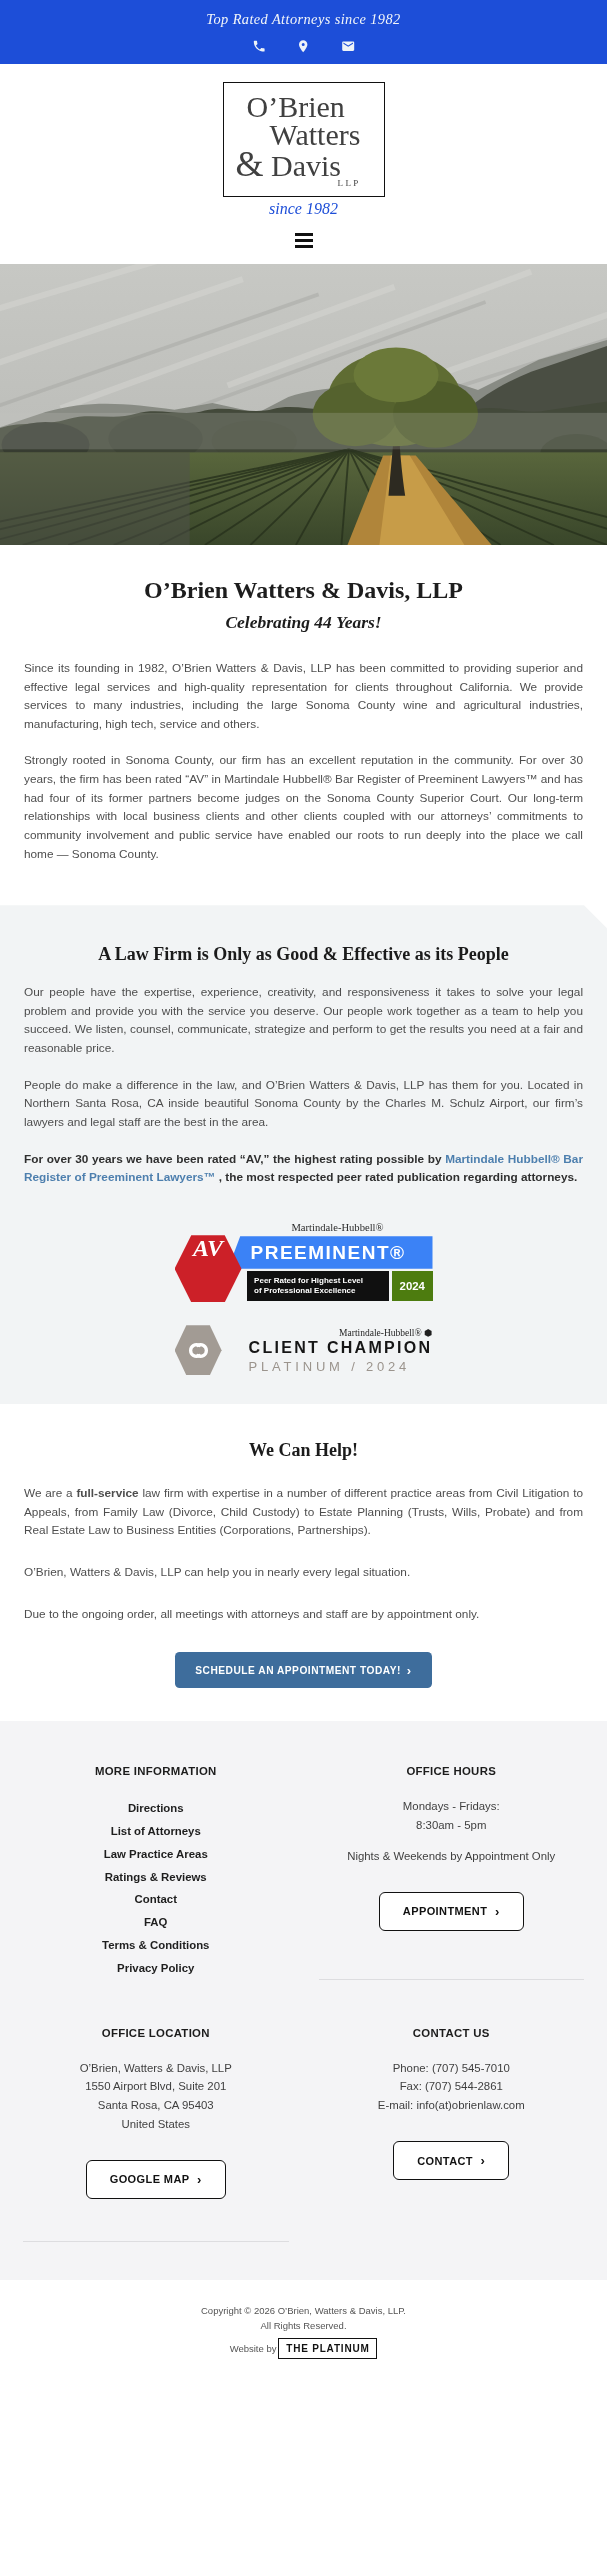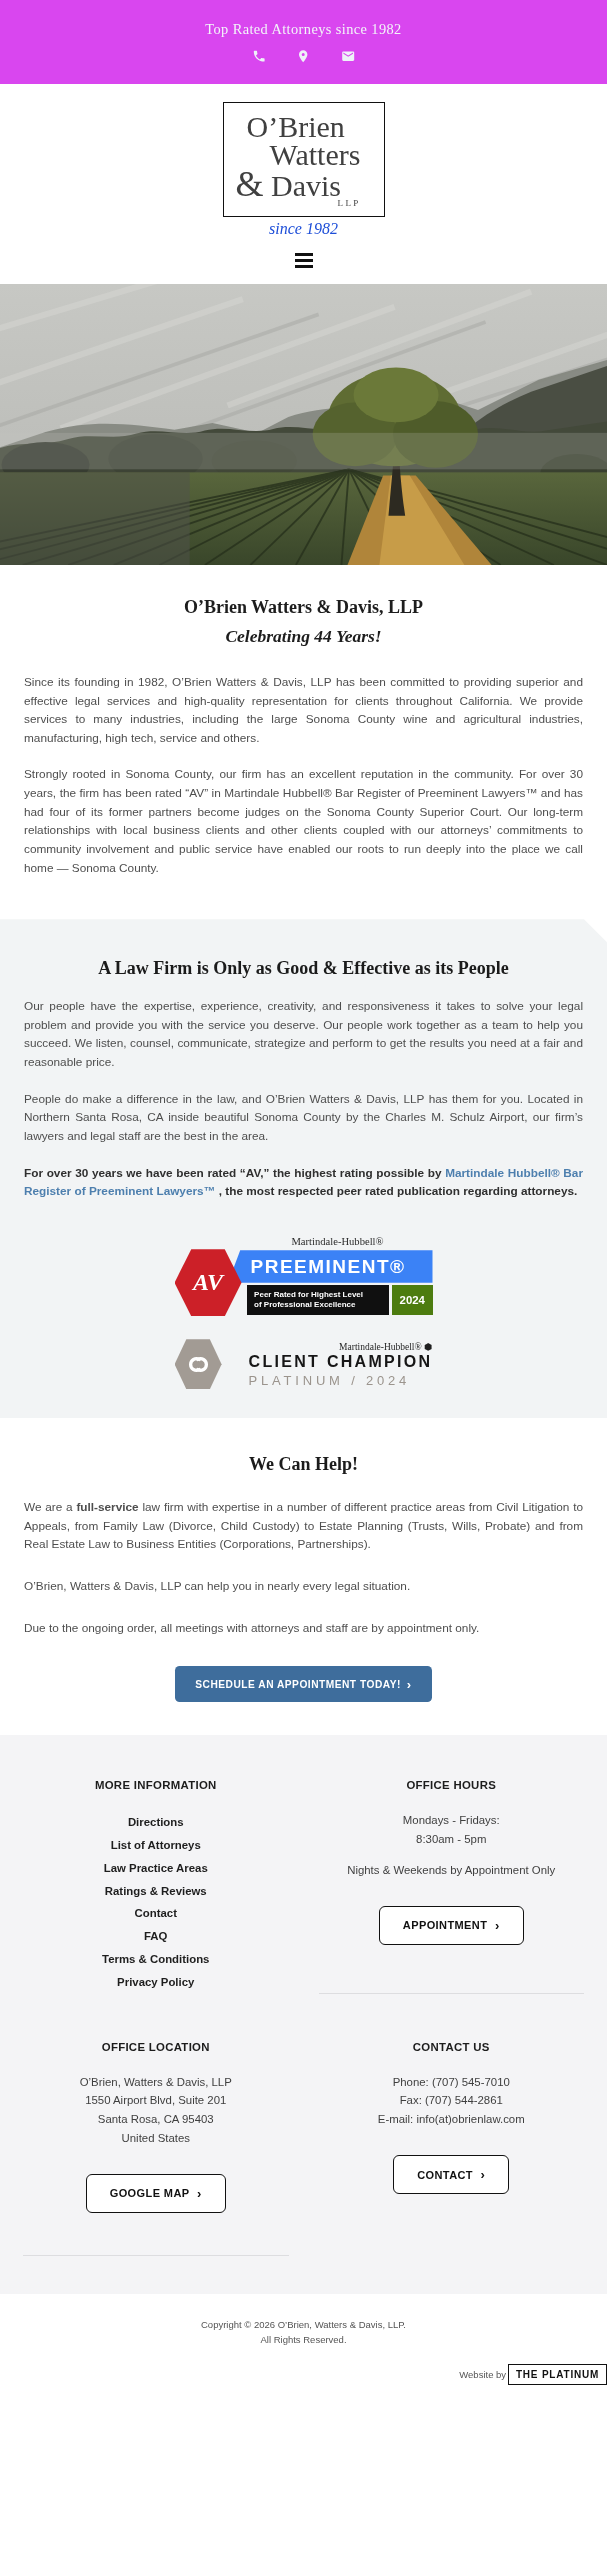--- a/index.html
+++ b/index.html
@@ -1,22 +1,22 @@
 <!DOCTYPE html>
 <html style="font-size:12px"><head>
 <meta charset="utf-8">
 <style>
   * { margin:0; padding:0; box-sizing:border-box; }
   html,body { background:#ffffff; }
   .page { width:607px; min-height:2576px; margin:0 auto; background:#fff;
           font-family:"Liberation Sans", sans-serif; color:#4d4d4d; }
 
   
-  .topbar { background:#d946ef; height:84px; display:flex; flex-direction:column;
-            align-items:center; justify-content:center; gap:10.6px; }
+  .topbar { background:#1d4ed8; height:64px; display:flex; flex-direction:column;
+            align-items:center; justify-content:center; gap:10.6px;font-style:italic; }
   .topbar-text { font-family:"Liberation Serif", serif; color:#f3f6f9; font-size:14.4px;
                  letter-spacing:0.4px; }
   .topbar-icons { display:flex; gap:30px; align-items:center; }
   .topbar-icons a { display:block; width:14.4px; height:14.4px; }
   .topbar-icons svg { width:14.4px; height:14.4px; fill:#eef3f8; display:block; }
 
   
   .header { background:#fff; padding:18px 0 10.6px; text-align:center; }
   .logo-box { width:162px; margin:0 auto; border:1.5px solid #111; padding:12px 0 7.6px;
               font-family:"Liberation Serif", serif; color:#404040; text-align:left; }
@@ -29,21 +29,21 @@
              color:#1d4ed8; margin-top:3px; }
   .hamburger { display:inline-block; margin-top:12px; cursor:pointer; }
   .hamburger span { display:block; width:18px; height:3px; background:#111; margin:3px 0; }
 
   
   .hero { height:281px; width:607px; overflow:hidden; }
   .hero svg { width:607px; height:281px; display:block; }
 
   
   .intro { padding:32px 24px 33px; text-align:center; }
-  h1.page-title { font-family:"Liberation Serif", serif; font-weight:bold; font-size:18px;
+  h1.page-title { font-family:"Liberation Serif", serif; font-weight:bold; font-size:24px;
                   color:#1d1d1d; }
   .page-subtitle { font-family:"Liberation Serif", serif; font-weight:bold; font-style:italic;
                    font-size:17.5px; color:#1d1d1d; margin-top:7.6px; }
   .body-p { font-size:11.8px; line-height:1.58; color:#4e4e4e; text-align:justify;
             margin-top:18px; }
   .intro .body-p:first-of-type { margin-top:26px; }
 
   
   .people { background:#f2f4f5; padding:39px 24px 26px; margin-top:9px;
             clip-path:polygon(0 0, calc(100% - 23px) 0, 100% 23px, 100% 100%, 0 100%); }
@@ -52,21 +52,21 @@
   .bold-p { font-weight:bold; color:#2f2f2f; }
   .bold-p a { color:#4d7fae; text-decoration:none; font-weight:bold; }
 
   
   .av-wrap { margin:35px auto 0; width:258px; text-align:center; }
   .mh-brand { font-family:"Liberation Serif", serif; font-size:10.6px; color:#2b2b2b;
               margin-left:68px; margin-bottom:2.3px; }
   .av-badge { display:flex; align-items:center; }
   .av-hex { width:67px; height:67px; background:#cc2028; flex:0 0 67px; z-index:2;
             clip-path:polygon(25% 0,75% 0,100% 50%,75% 100%,25% 100%,0 50%);
-            display:flex; align-items:center; justify-content:center; }
+            display:flex; justify-content:center; }
   .av-hex span { color:#fff; font-family:"Liberation Serif", serif; font-style:italic;
                  font-weight:bold; font-size:24px; }
   .av-right { margin-left:-18px; flex:1; }
   .av-preeminent { background:#3b82f6; color:#fff; font-size:19px; font-weight:bold;
                    letter-spacing:1.5px; padding:5.3px 6px 5.3px 27px; text-align:left;
                    clip-path:polygon(16.7px 0,100% 0,100% 100%,4.6px 100%); }
   .av-bottom { display:flex; gap:3px; margin-top:2.3px; padding-left:23px; }
   .av-tagline { background:#101010; color:#fff; font-size:8px; font-weight:bold;
                 line-height:1.3; padding:4.6px 7.6px; text-align:left; flex:1; }
   .av-year { background:#4d7c0f; color:#fff; font-size:11.4px; font-weight:bold;
@@ -106,22 +106,22 @@
   .ghost-btn { display:inline-flex; align-items:center; gap:7.6px; margin-top:26px;
                background:#fff; border:1.5px solid #111; border-radius:6px; color:#111;
                font-weight:bold; font-size:11px; letter-spacing:0.4px; padding:12px 23px;
                cursor:pointer; }
   .w-divided { border-bottom:0.8px solid #dddde0; padding-bottom:42px; }
   .f-row2 { margin-top:47px; }
 
   
   .bottom { background:#fff; padding-top:23px; text-align:center; }
   .copy { font-size:9.5px; color:#555; line-height:1.6; }
-  .site-by { display:flex; align-items:center; justify-content:flex-end; gap:2px;
-             margin-top:17px; font-size:9.5px; color:#555; }
+  .site-by { display:flex; align-items:center; justify-content:center; gap:2px;
+             margin-top:5px; font-size:9.5px; color:#555; }
   .agency-box { border:1.5px solid #111; padding:3.8px 6.8px; font-size:10px; font-weight:bold;
                 letter-spacing:0.8px; color:#111; cursor:pointer; }
   .spacer { height:326px; }
   .chev { font-size:13px; line-height:1; }
 </style>
 </head>
 <body>
 
 <div class="page">
 

